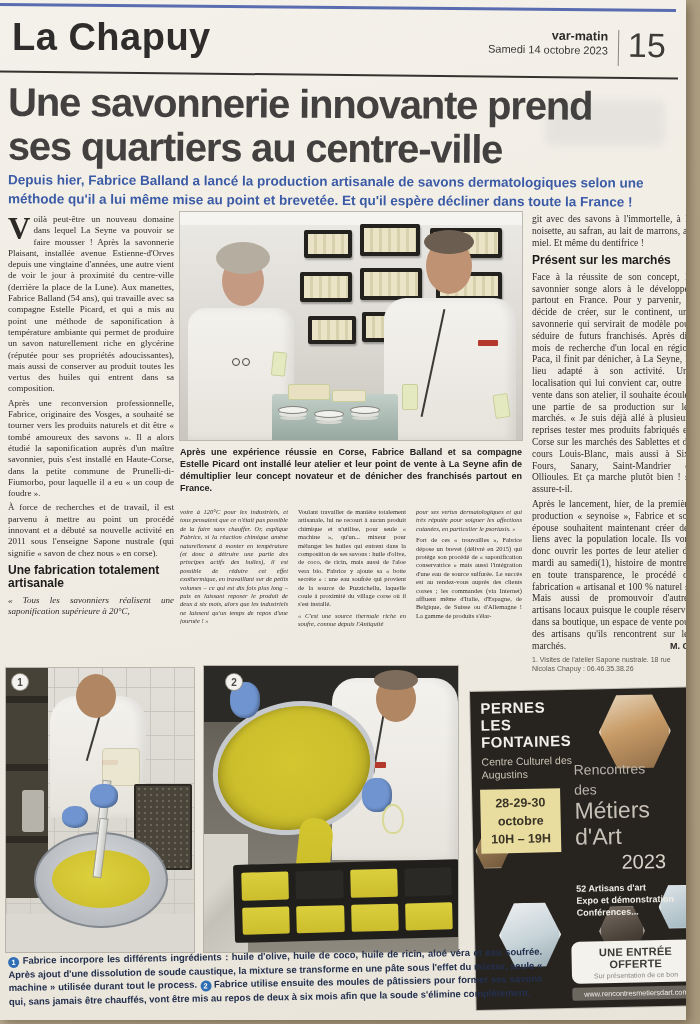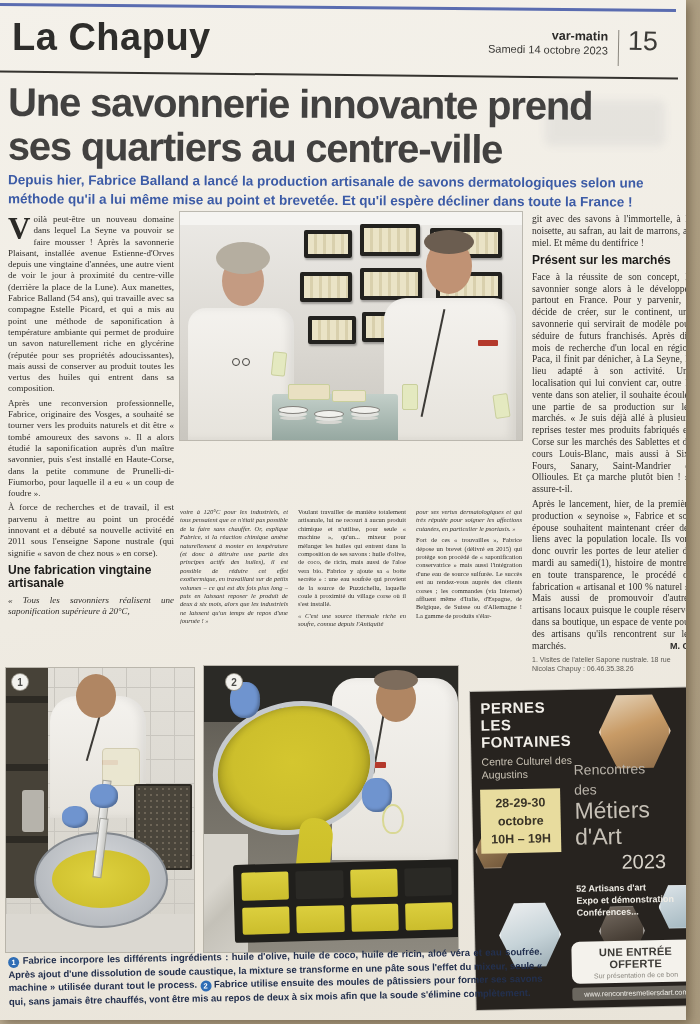--- a/index.html
+++ b/index.html
@@ -17,21 +17,21 @@
     overflow:hidden;
   }
   .abs { position:absolute; }
   
   .blue-rule { left:0; top:6px; width:676px; height:3px; background:#5a6cb0; transform:rotate(.5deg); }
   .section-title { left:12px; top:16px; font-size:38px; font-weight:600; color:#2e2d2b; letter-spacing:.5px; }
   .masthead-block { left:430px; top:28px; width:178px; text-align:right; color:#2b2a28; transform:rotate(1deg); }
   .masthead-name { font-size:12.5px; font-weight:bold; }
   .masthead-date { font-size:11px; margin-top:1px; color:#3a3936; }
   .masthead-div { left:618px; top:30px; width:1px; height:36px; background:#8a867e; transform:rotate(1deg); }
-  .page-number { left:628px; top:26px; font-size:27px; color:#3c3b38; transform:rotate(1deg); }
+  .page-number { left:628px; top:26px; font-size:34px; color:#3c3b38; transform:rotate(1deg); }
   .dark-rule { left:0; top:74px; width:678px; height:2px; background:#35332f; transform:rotate(.6deg); }
   
   .headline { left:8px; top:82px; width:672px; font-size:40px; line-height:44px;
     font-weight:bold; letter-spacing:-1.2px; color:#424140; transform:rotate(.4deg); }
   .standfirst { left:8px; top:172px; width:676px; font-size:13.5px; line-height:19px;
     font-weight:bold; color:#3c5ba6; transform:rotate(.3deg); }
   
   .col { font-family:"Liberation Serif", serif; color:#2f2d2a; overflow:hidden; }
   .col p { text-align:justify; hyphens:auto; margin:0 0 3px 0; }
   .c1 { left:8px; top:214px; width:166px; height:452px; font-size:9px; line-height:11.3px; }
@@ -158,21 +158,21 @@
   <div class="abs headline">
     <div>Une savonnerie innovante prend</div>
     <div>ses quartiers au centre-ville</div>
   </div>
   <div class="abs standfirst">Depuis hier, Fabrice Balland a lancé la production artisanale de savons dermatologiques selon une méthode qu'il a lui même mise au point et brevetée. Et qu'il espère décliner dans toute la France !</div>
 
   <div class="abs col c1">
     <p><span class="dropcap">V</span><span>oilà peut-être un nouveau domaine dans lequel La Seyne va pouvoir se faire mousser ! Après la savonnerie Plaisant, installée avenue Estienne-d'Orves depuis une vingtaine d'années, une autre vient de voir le jour à proximité du centre-ville (derrière la place de la Lune). Aux manettes, Fabrice Balland (54 ans), qui travaille avec sa compagne Estelle Picard, et qui a mis au point une méthode de saponification à température ambiante qui permet de produire un savon naturellement riche en glycérine (réputée pour ses propriétés adoucissantes), mais aussi de conserver au produit toutes les vertus des huiles qui entrent dans sa composition.</span></p>
     <p>Après une reconversion professionnelle, Fabrice, originaire des Vosges, a souhaité se tourner vers les produits naturels et dit être « tombé amoureux des savons ». Il a alors étudié la saponification auprès d'un maître savonnier, puis s'est installé en Haute-Corse, dans la petite commune de Prunelli-di-Fiumorbo, pour laquelle il a eu « un coup de foudre ».</p>
     <p>À force de recherches et de travail, il est parvenu à mettre au point un procédé innovant et a débuté sa nouvelle activité en 2011 sous l'enseigne Sapone nustrale (qui signifie « savon de chez nous » en corse).</p>
-    <div class="subhead">Une fabrication vingtaine artisanale</div>
+    <div class="subhead">Une fabrication totalement artisanale</div>
     <p class="it">« Tous les savonniers réalisent une saponification supérieure à 20°C,</p>
   </div>
 
   <div class="abs photo p-main">
     <div class="abs ceiling"></div>
     <div class="crate" style="left:124px;top:18px;width:48px;height:28px;"></div>
     <div class="crate" style="left:180px;top:12px;width:60px;height:32px;"></div>
     <div class="crate" style="left:120px;top:60px;width:52px;height:30px;"></div>
     <div class="crate" style="left:180px;top:56px;width:62px;height:32px;"></div>
     <div class="crate" style="left:128px;top:104px;width:48px;height:28px;"></div>
@@ -196,20 +196,21 @@
     <div class="soapbar" style="left:314px;top:182px;width:15px;height:24px;transform:rotate(-8deg);"></div>
 
     <div class="abs table"></div>
     <div class="soapbar" style="left:108px;top:172px;width:42px;height:16px;background:#e9e0c2;"></div>
     <div class="soapbar" style="left:152px;top:178px;width:34px;height:12px;background:#ece4ca;"></div>
     <div class="plate" style="left:98px;top:194px;"></div>
     <div class="plate" style="left:134px;top:198px;"></div>
     <div class="plate" style="left:170px;top:194px;"></div>
   </div>
 
+  <div class="abs main-caption">Après une expérience réussie en Corse, Fabrice Balland et sa compagne Estelle Picard ont installé leur atelier et leur point de vente à La Seyne afin de démultiplier leur concept novateur et de dénicher des franchisés partout en France.</div>
 
   <div class="abs col c2">
     <p class="it">voire à 120°C pour les industriels, et tous pensaient que ce n'était pas possible de la faire sans chauffer. Or, explique Fabrice, si la réaction chimique amène naturellement à monter en température (et donc à détruire une partie des principes actifs des huiles), il est possible de réduire cet effet exothermique, en travaillant sur de petits volumes – ce qui est dix fois plus long – puis en laissant reposer le produit de deux à six mois, alors que les industriels ne laissent qu'un temps de repos d'une journée ! »</p>
   </div>
   <div class="abs col c3">
     <p>Voulant travailler de manière totalement artisanale, lui ne recourt à aucun produit chimique et n'utilise, pour seule « machine », qu'un... mixeur pour mélanger les huiles qui entrent dans la composition de ses savons : huile d'olive, de coco, de ricin, mais aussi de l'aloe vera bio. Fabrice y ajoute sa « botte secrète » : une eau soufrée qui provient de la source de Puzzichellu, laquelle coule à proximité du village corse où il s'est installé.</p>
     <p class="it">« C'est une source thermale riche en soufre, connue depuis l'Antiquité</p>
   </div>
   <div class="abs col c4">
     <p class="it">pour ses vertus dermatologiques et qui très réputée pour soigner les affections cutanées, en particulier le psoriasis. »</p>

